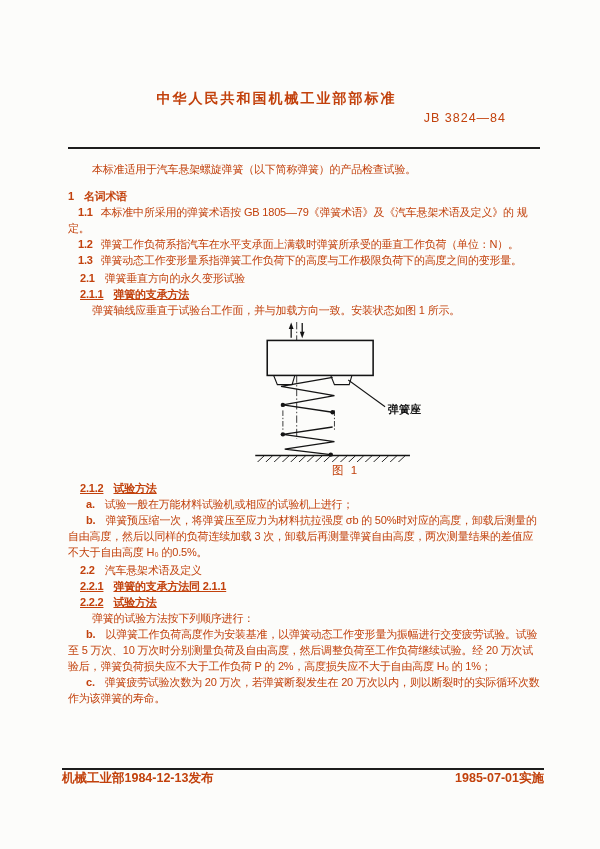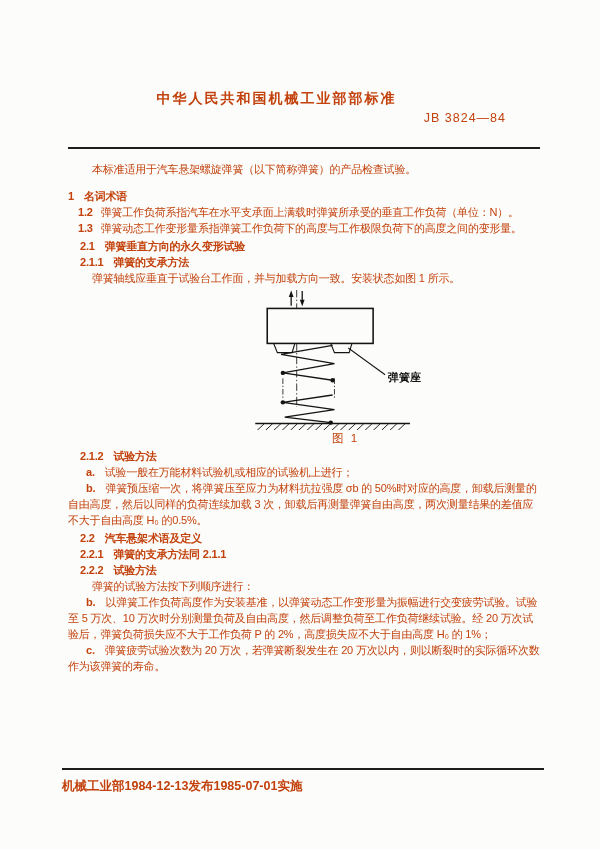--- a/index.html
+++ b/index.html
@@ -25,57 +25,57 @@
   .doc-title {
     margin:8px 0 0 60px;
     font-size:19px; font-weight:bold; letter-spacing:2.5px;
   }
   .rule-top { margin-top:22px; border-top:2px solid #1d1d1d; height:0; }
 
   p { margin:0; font-size:11px; line-height:16px; letter-spacing:-0.2px; }
   .intro { margin-top:12px; text-indent:24px; }
   .h1 { margin-top:11px; font-weight:bold; }
   .h1 b, .h2 b, .h3 b { margin-right:10px; }
-  .h2 { margin-top:2px; margin-left:12px; font-weight:bold; }
-  .h3 { margin-left:12px; font-weight:bold; }
+  .h2 { margin-top:2px; margin-left:12px; font-weight:normal; }
+  .h3 { margin-left:12px; font-weight:bold;text-decoration:underline; }
   .item1 { margin-left:0; }
   .item1 b { margin-left:10px; margin-right:8px; }
   .para { text-indent:24px; }
   .itemL { text-indent:18px; }
   .itemL b { margin-right:10px; }
 
   .figure { margin:4px 0 2px 167px; width:230px; }
   .figure svg { display:block; }
   .fig-caption {
     width:221px; text-align:center; margin-top:0;
     font-size:11.5px; letter-spacing:2px;
   }
 
   .footer {
     position:absolute; left:62px; right:56px; top:768px;
     border-top:2px solid #1d1d1d;
-    padding-top:8px;
-    display:flex; 
+    display:flex; justify-content:space-between;
     font-size:12.5px; font-weight:bold;
   }
   .ln { stroke:#141414; fill:none; }
 </style>
 </head>
 <body>
 
 <div class="page">
   <div class="content">
 
     <div class="org-line">中华人民共和国机械工业部部标准</div>
     <div class="std-no">JB 3824—84</div>
     <div class="rule-top"></div>
 
     <p class="intro">本标准适用于汽车悬架螺旋弹簧（以下简称弹簧）的产品检查试验。</p>
 
     <p class="h1"><b>1</b><span>名词术语</span></p>
+    <p class="item1"><b>1.1</b><span>本标准中所采用的弹簧术语按 GB 1805—79《弹簧术语》及《汽车悬架术语及定义》的 规定。</span></p>
     <p class="item1"><b>1.2</b><span>弹簧工作负荷系指汽车在水平支承面上满载时弹簧所承受的垂直工作负荷（单位：N）。</span></p>
     <p class="item1"><b>1.3</b><span>弹簧动态工作变形量系指弹簧工作负荷下的高度与工作极限负荷下的高度之间的变形量。</span></p>
 
     <p class="h2"><b>2.1</b><span>弹簧垂直方向的永久变形试验</span></p>
     <p class="h3"><b>2.1.1</b><span>弹簧的支承方法</span></p>
     <p class="para">弹簧轴线应垂直于试验台工作面，并与加载方向一致。安装状态如图 1 所示。</p>
 
     <div class="figure">
       <svg width="221" height="140" viewBox="0 0 240 152">
 

